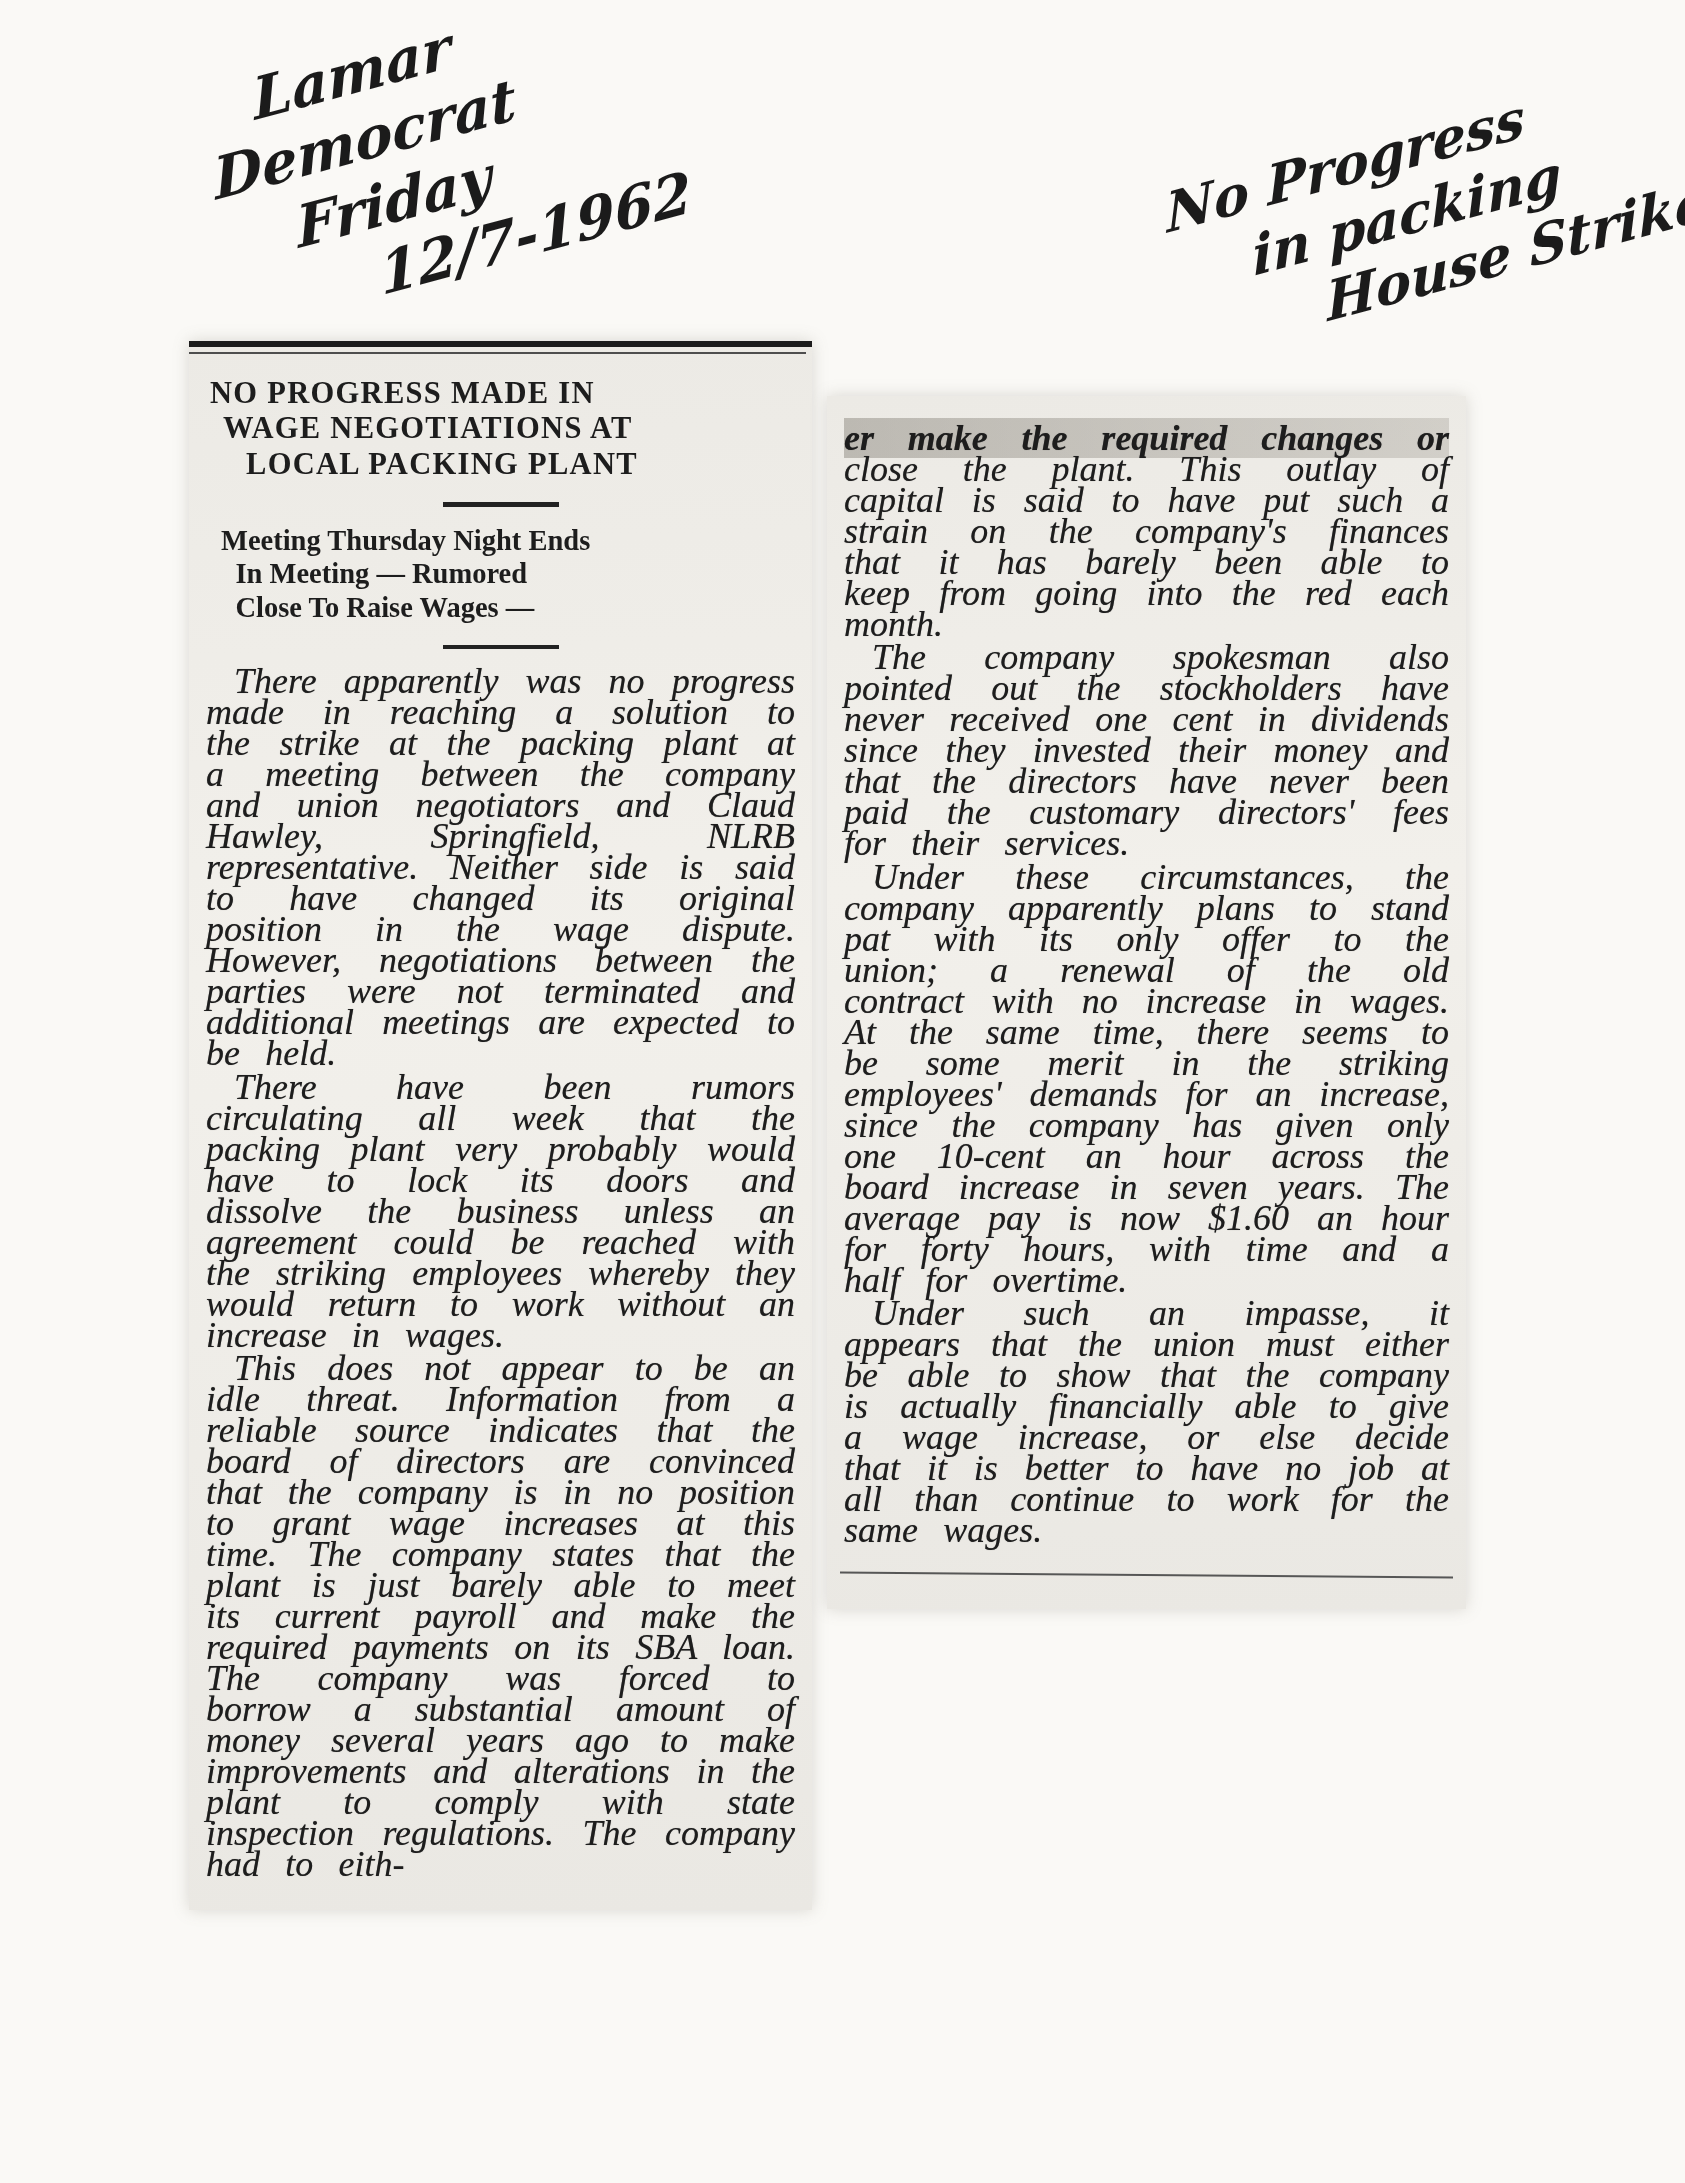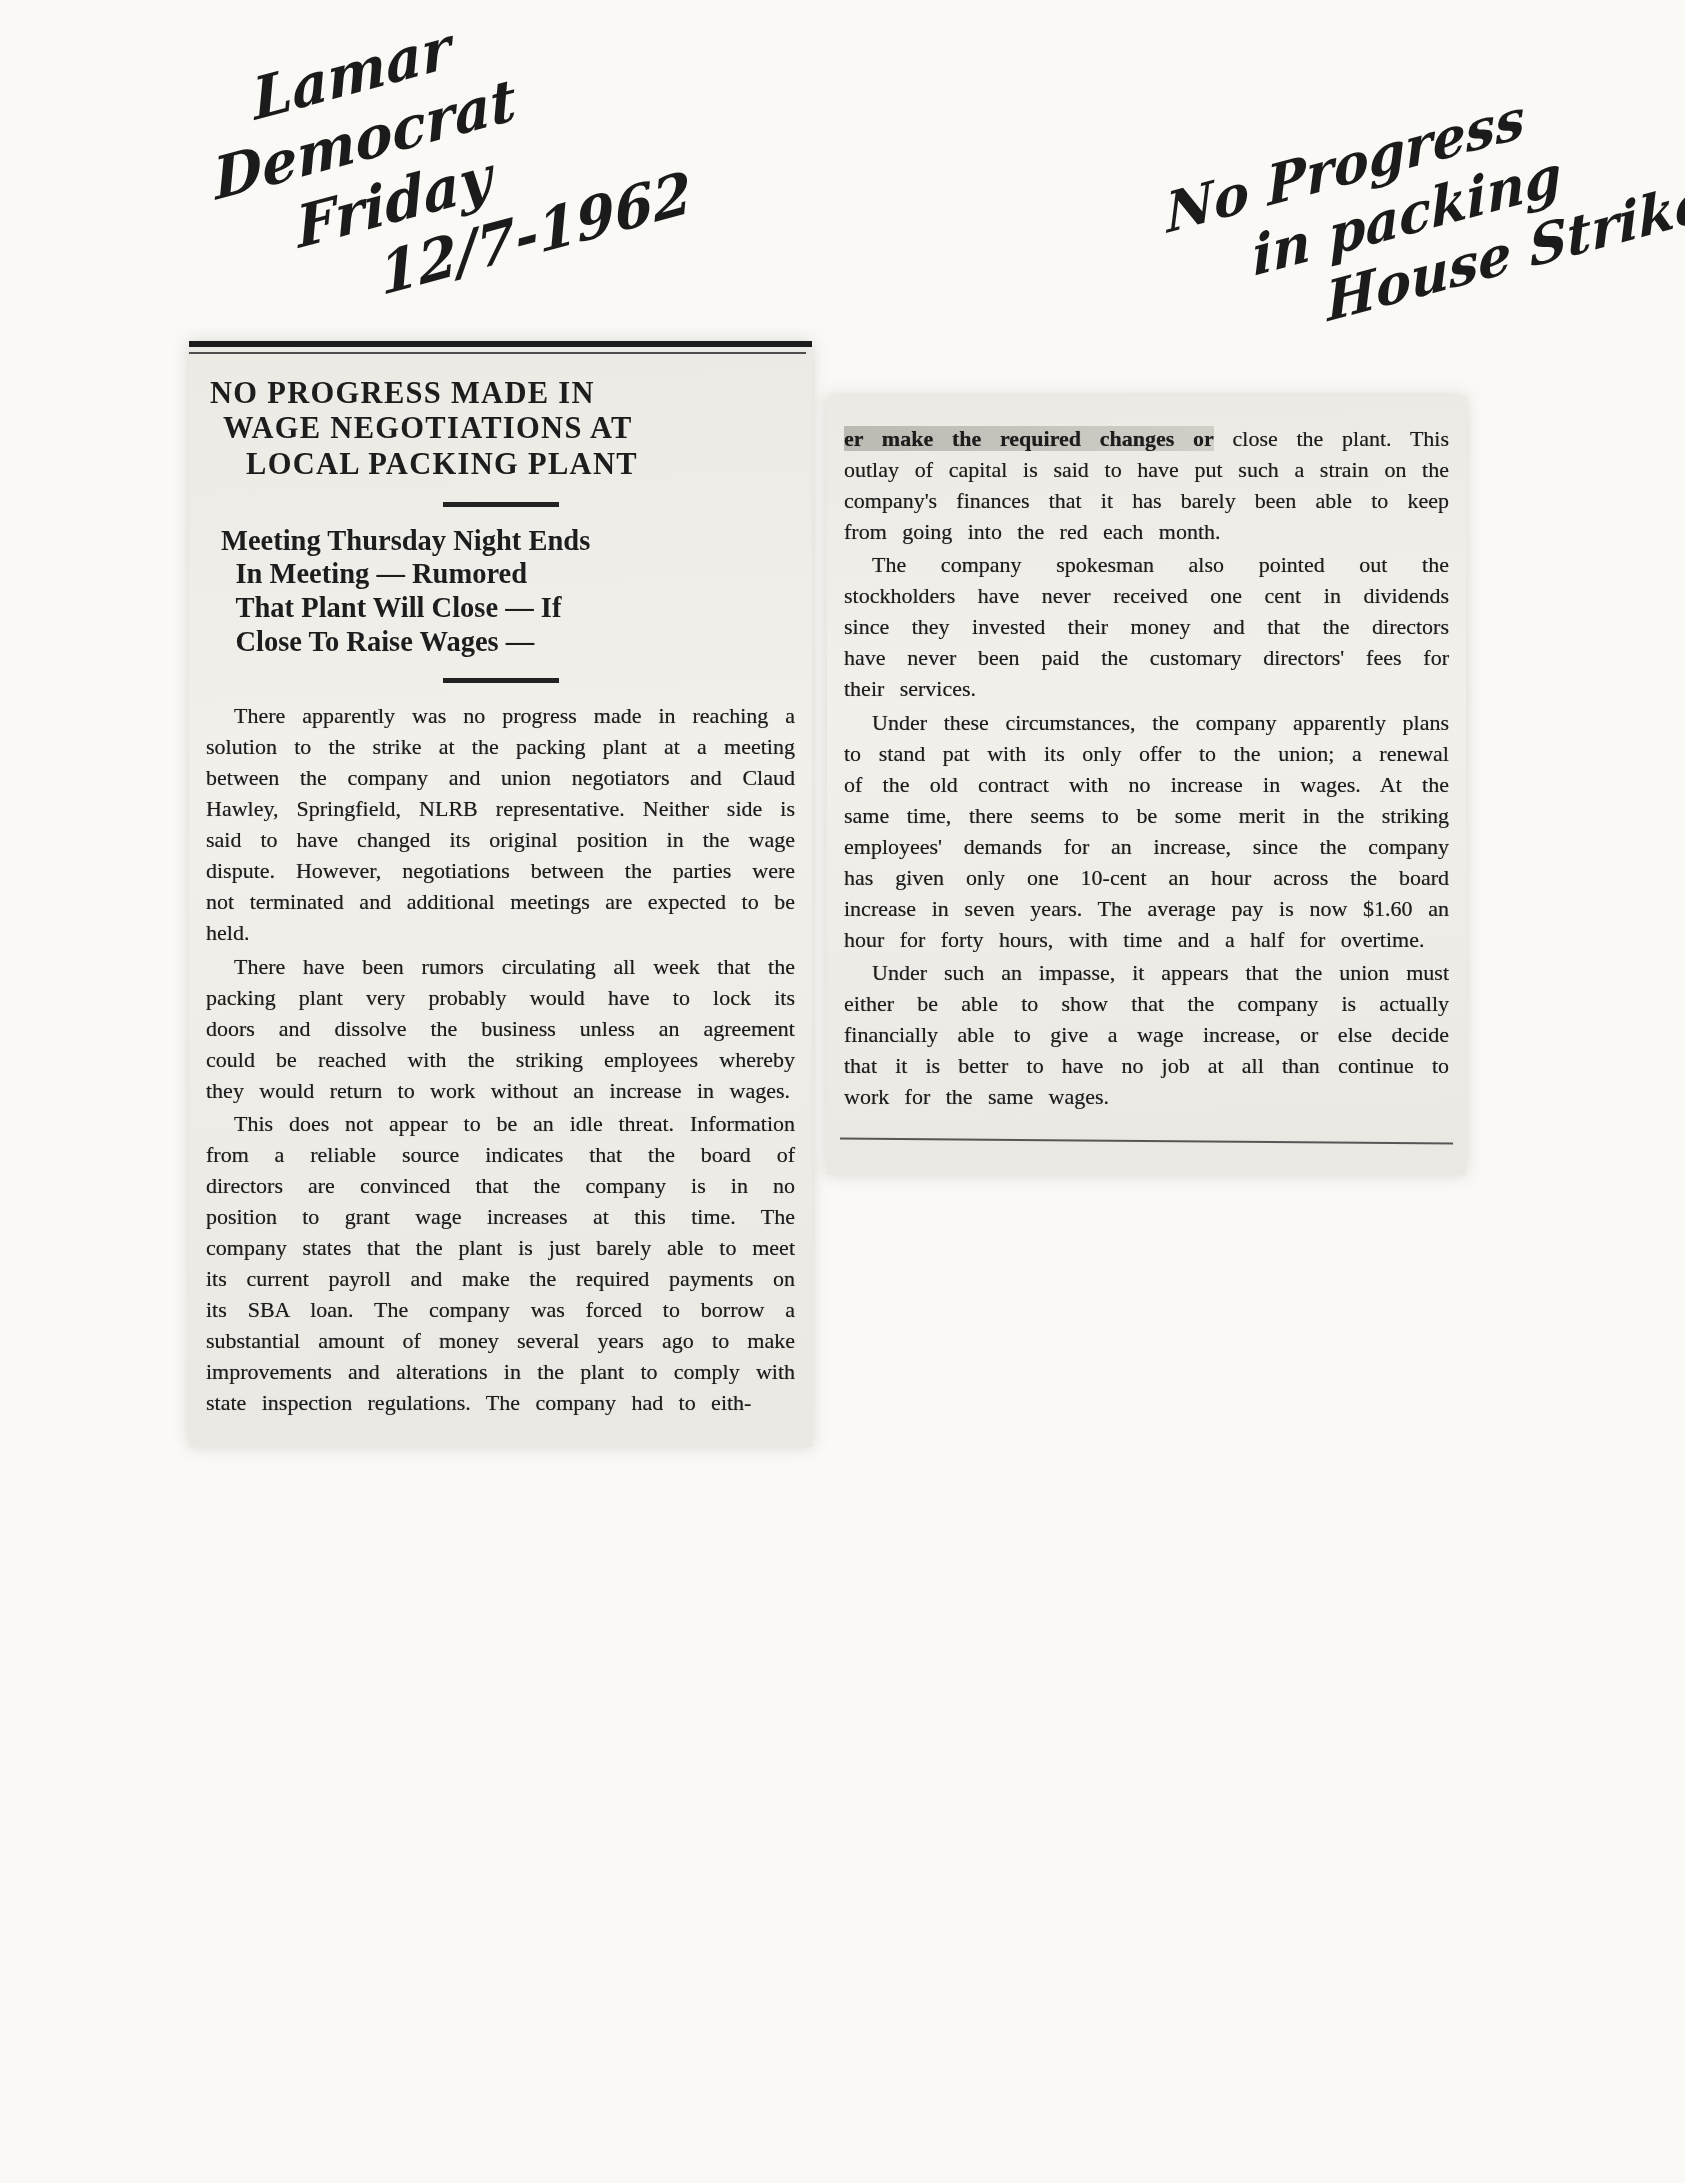--- a/index.html
+++ b/index.html
@@ -84,25 +84,26 @@
     margin:0 16px;
     font-size:28.5px;
     line-height:1.18;
     font-weight:700;
   }
   .subhead .sh-line{display:block;margin-left:30.5px;}
   .subhead .sh-line:first-child{margin-left:16px;}
 
   .body-text{
     margin:0 17px;
-    font-size:22px;
+    font-size:36px;
     line-height:31px;
     text-align:justify;
     word-spacing:0.45em;
     text-shadow:0 0 0.7px rgba(20,20,20,0.55);
+    font-style:italic;
   }
   .body-text p{
     margin:0 0 2.6px 0;
     text-indent:28px;
   }
   .body-text p.no-indent{text-indent:0;}
 
   .smudge-highlight{
     background:linear-gradient(90deg,rgba(110,105,95,0.38),rgba(140,135,125,0.28));
     font-weight:700;
@@ -141,21 +142,20 @@
       <span class="hl-line">NO PROGRESS MADE IN</span>
       <span class="hl-line">WAGE NEGOTIATIONS AT</span>
       <span class="hl-line">LOCAL PACKING PLANT</span>
     </h1>
 
     <div class="divider"></div>
 
     <h2 class="subhead">
       <span class="sh-line">Meeting Thursday Night Ends</span>
       <span class="sh-line">In Meeting — Rumored</span>
-      <span class="sh-line">That Plant Will Close — If</span>
       <span class="sh-line">Close To Raise Wages —</span>
     </h2>
 
     <div class="divider"></div>
 
     <div class="body-text">
       <p>There apparently was no progress made in reaching a solution to the strike at the packing plant at a meeting between the company and union negotiators and Claud Hawley, Springfield, NLRB representative. Neither side is said to have changed its original position in the wage dispute. However, negotiations between the parties were not terminated and additional meetings are expected to be held.</p>
       <p>There have been rumors circulating all week that the packing plant very probably would have to lock its doors and dissolve the business unless an agreement could be reached with the striking employees whereby they would return to work without an increase in wages.</p>
       <p>This does not appear to be an idle threat. Information from a reliable source indicates that the board of directors are convinced that the company is in no position to grant wage increases at this time. The company states that the plant is just barely able to meet its current payroll and make the required payments on its SBA loan. The company was forced to borrow a substantial amount of money several years ago to make improvements and alterations in the plant to comply with state inspection regulations. The company had to eith-</p>
     </div>

